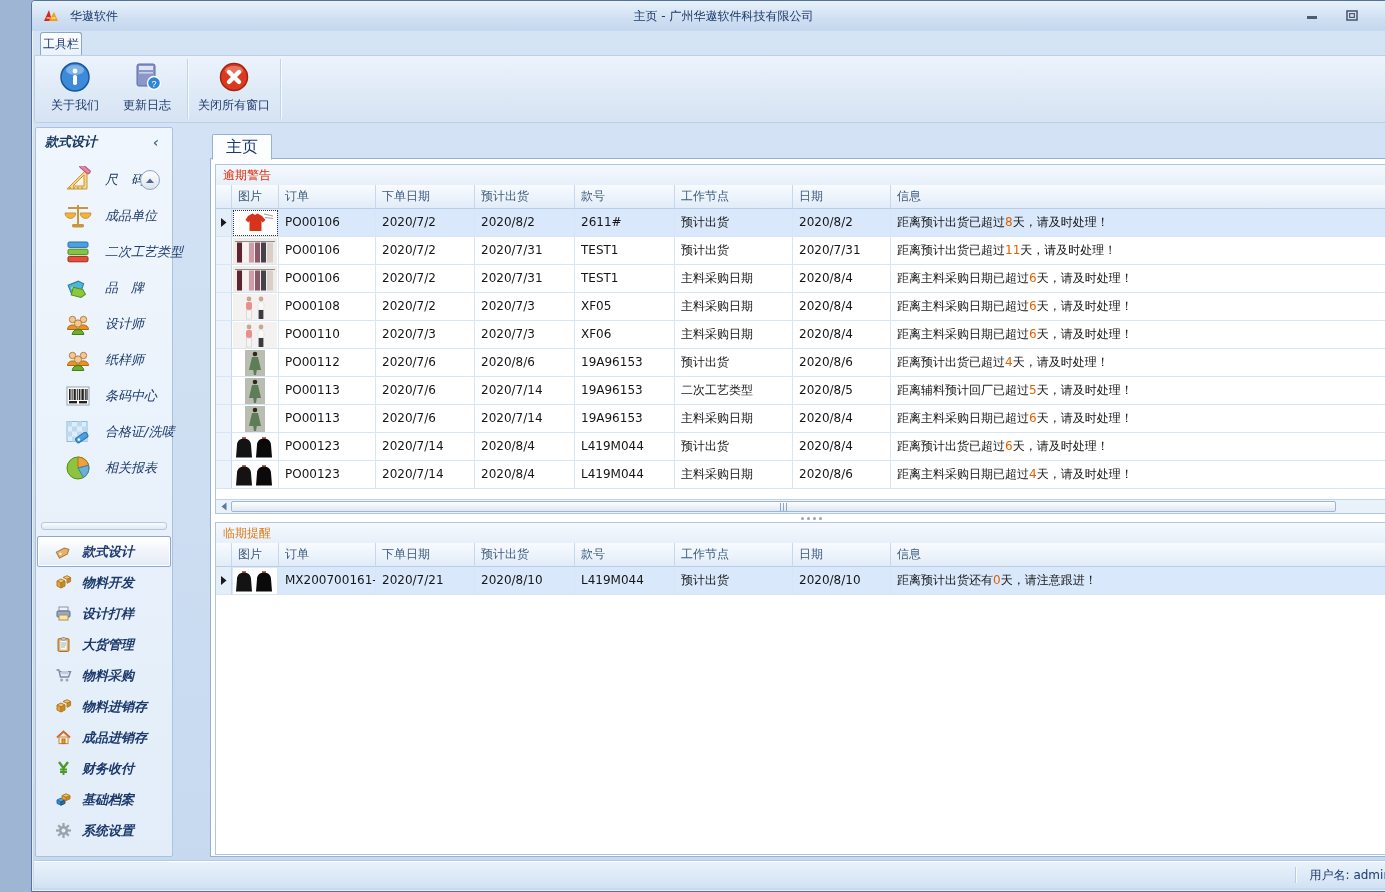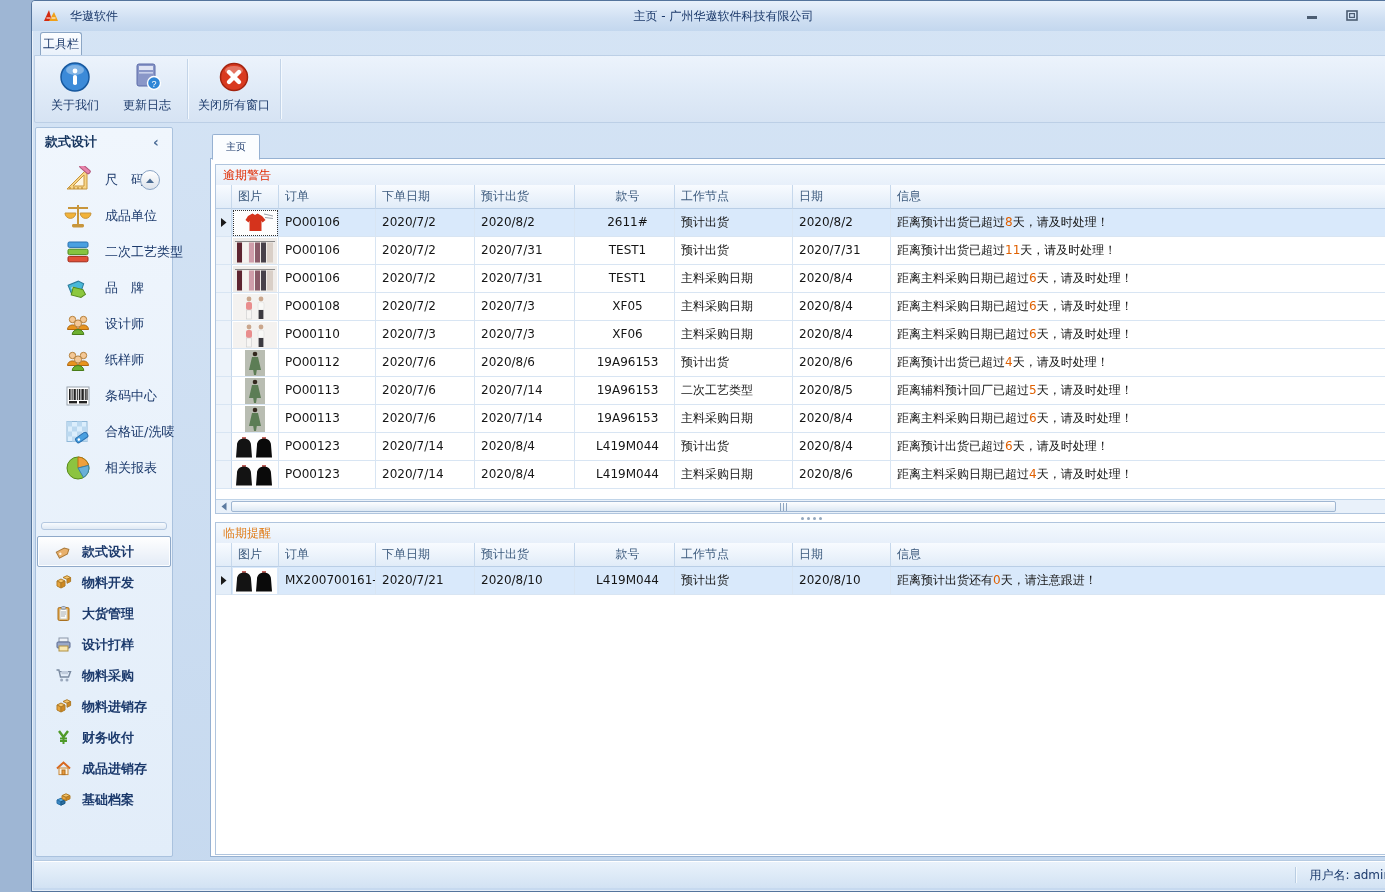--- a/index.html
+++ b/index.html
@@ -26,39 +26,39 @@
     border-radius:3px 3px 0 0;font-size:12px;color:#1c3a6b;}
   .ribbon-body{position:absolute;top:54px;left:2px;right:2px;height:66px;
     background:linear-gradient(#ecf3fc,#dfeaf7 55%,#d6e3f3);
     border:1px solid #bccfe6;border-radius:0 0 2px 2px;display:flex;align-items:stretch;padding-left:4px;}
   .ribbon-btn{min-width:60px;padding:4px 6px 2px;display:flex;flex-direction:column;align-items:center;justify-content:flex-start;gap:3px;border-radius:3px;}
   .ribbon-btn-label{font-size:12px;color:#1c3a6b;white-space:nowrap;}
   .ribbon-sep{width:1px;background:#c3d4e8;margin:3px 4px;box-shadow:1px 0 0 #f4f9fe;}
   .ribbon-collapse{position:absolute;right:16px;bottom:4px;width:16px;height:14px;display:flex;align-items:center;justify-content:center;}
   
   .sidebar{position:absolute;top:126px;left:3px;width:138px;bottom:34px;
-    background:linear-gradient(#f0f6fd,#e2edf9);border:1px solid #aac2de;border-radius:2px;box-sizing:border-box;}
+    background:linear-gradient(#f0f6fd,#e2edf9);border:1px solid #aac2de;border-radius:2px;box-sizing:border-box;font-style:italic;}
   .side-header{height:28px;line-height:28px;padding:0 9px;font-size:13px;font-weight:bold;color:#16355f;display:flex;justify-content:space-between;align-items:center;}
   .side-collapse{font-size:14px;color:#4a6b96;width:14px;text-align:center;}
   .side-items{position:absolute;top:34px;left:0;right:0;}
   .side-item{height:36px;display:flex;align-items:center;padding-left:28px;gap:13px;}
   .side-item .lbl{font-size:13px;color:#1c3a6c;white-space:nowrap;}
   .scrollup-btn{position:absolute;top:42px;right:12px;width:18px;height:18px;border-radius:50%;
     border:1px solid #8aa4c4;background:linear-gradient(#ffffff,#dde3ec);display:flex;align-items:center;justify-content:center;}
   .side-splitter{position:absolute;left:5px;right:5px;top:394px;height:6px;border:1px solid #b4c8e0;border-radius:3px;
     background:linear-gradient(#f8fbfe,#dfe9f4);}
   .modules{position:absolute;left:0;right:0;top:408px;}
   .module-item{height:31px;display:flex;align-items:center;padding-left:17px;gap:10px;margin:0 1px;box-sizing:border-box;border:1px solid transparent;}
   .module-item .lbl{font-size:13px;font-weight:bold;color:#1c3a6c;white-space:nowrap;}
   .module-item.selected{background:linear-gradient(#ffffff,#e3ebf6);border:1px solid #8fa9c9;border-radius:2px;
     box-shadow:inset 0 0 0 1px #fdfeff;}
   
   .main{position:absolute;left:178px;top:128px;right:3px;bottom:34px;}
   .main-tab{position:absolute;top:5px;left:2px;height:24px;line-height:24px;padding:0 13px;background:#fbfdff;
-    border:1px solid #96b1d2;border-bottom:1px solid #fbfdff;border-radius:2px 2px 0 0;font-size:10px;color:#1c3a6c;z-index:3;}
+    border:1px solid #96b1d2;border-bottom:1px solid #fbfdff;border-radius:2px 2px 0 0;font-size:16px;color:#1c3a6c;z-index:3;}
   .main-panel{position:absolute;top:29px;left:0;right:0;bottom:0;background:#fff;border:1px solid #96b1d2;}
   .group-panel{position:absolute;left:4px;right:4px;border:1px solid #b0c5de;background:#fff;box-sizing:border-box;}
   #panel-overdue{top:5px;height:350px;}
   #panel-upcoming{top:363px;bottom:1px;}
   .panel-title{height:20px;line-height:20px;padding-left:7px;font-size:12px;background:linear-gradient(#f4f9fe,#e7effa);
     border-bottom:1px solid #cfdef0;}
   #panel-overdue .panel-title{color:#e02a00;}
   #panel-upcoming .panel-title{color:#e07d1a;}
   
   .grid{position:absolute;left:0;right:0;top:20px;bottom:0;overflow:hidden;}
@@ -74,21 +74,21 @@
   .grid-row.selected .gc.ind{background:#e4eef9;}
   .gc.img{padding:0;display:flex;align-items:center;justify-content:center;}
   .gc.img.focus{outline:1px dotted #333;outline-offset:-2px;}
   .msg-num{color:#e06000;}
   
   .w-ind{width:16px;flex:0 0 16px;}
   .w-0{width:47px;flex:0 0 47px;}
   .w-1{width:97px;flex:0 0 97px;}
   .w-2{width:99px;flex:0 0 99px;}
   .w-3{width:100px;flex:0 0 100px;}
-  .w-4{width:100px;flex:0 0 100px;text-align:center;}
+  .w-4{width:100px;flex:0 0 100px;}
   .w-5{width:118px;flex:0 0 118px;}
   .w-6{width:98px;flex:0 0 98px;}
   .w-7{flex:1 1 auto;border-right:none;}
   
   .vscroll{position:absolute;right:0;top:44px;bottom:14px;width:16px;background:#e9f1fa;border-left:1px solid #c0d4e8;box-sizing:border-box;}
   .vscroll .arr{position:absolute;left:0;right:0;height:15px;display:flex;align-items:center;justify-content:center;}
   .vscroll .arr.up{top:0;}
   .vscroll .arr.down{bottom:0;}
   .vscroll .thumb{position:absolute;left:1px;right:1px;top:15px;bottom:38px;background:linear-gradient(90deg,#fdfeff,#dde8f4);
     border:1px solid #9fb6d2;border-radius:2px;display:flex;align-items:center;justify-content:center;}
@@ -352,37 +352,37 @@
               <path d="M10 7 v5 l-4 2 v-5 Z" fill="#d08820" stroke="#b07c28"></path>
               <path d="M8 3.5 l4-1.8 3.6 1.8 -3.6 1.8 Z" fill="#f5c46a" stroke="#b07c28"></path>
               <path d="M12 5.3 l3.6-1.8 v4 l-3.6 1.8 Z" fill="#d08820" stroke="#b07c28"></path>
             </svg>
           </span>
           <span class="lbl">物料开发</span>
         </div>
         <div class="module-item">
           <span class="icon">
             <svg width="17" height="17" viewBox="0 0 17 17">
+              <rect x="4" y="2" width="9" height="4" fill="#eef2f8" stroke="#8a96a8"></rect>
+              <rect x="2" y="6" width="13" height="6" rx="1" fill="#9aa8c8" stroke="#5a6a92"></rect>
+              <rect x="4" y="10" width="9" height="5" fill="#f8e6b0" stroke="#b09040"></rect>
+            </svg>
+          </span>
+          <span class="lbl">设计打样</span>
+        </div>
+        <div class="module-item">
+          <span class="icon">
+            <svg width="17" height="17" viewBox="0 0 17 17">
               <rect x="3" y="2.5" width="11" height="13" rx="1.4" fill="#e8a43c" stroke="#a87020"></rect>
               <rect x="5" y="4.5" width="7" height="9.5" fill="#fdfdfa" stroke="#c8c8c0"></rect>
               <rect x="6.5" y="1.5" width="4" height="2.6" rx="1" fill="#c8cdd6" stroke="#8a96a8"></rect>
               <path d="M6 7h5M6 9h5M6 11h4" stroke="#9aa2aa" stroke-width=".9"></path>
             </svg>
           </span>
           <span class="lbl">大货管理</span>
-        </div>
-        <div class="module-item">
-          <span class="icon">
-            <svg width="17" height="17" viewBox="0 0 17 17">
-              <rect x="4" y="2" width="9" height="4" fill="#eef2f8" stroke="#8a96a8"></rect>
-              <rect x="2" y="6" width="13" height="6" rx="1" fill="#9aa8c8" stroke="#5a6a92"></rect>
-              <rect x="4" y="10" width="9" height="5" fill="#f8e6b0" stroke="#b09040"></rect>
-            </svg>
-          </span>
-          <span class="lbl">设计打样</span>
         </div>
         <div class="module-item">
           <span class="icon">
             <svg width="17" height="17" viewBox="0 0 17 17">
               <path d="M1.5 3 h2.4 l1.6 7 h8 l2-5.4 H5" fill="none" stroke="#7a8aa0" stroke-width="1.4"></path>
               <circle cx="6.6" cy="13" r="1.5" fill="#9aa8bc"></circle>
               <circle cx="12" cy="13" r="1.5" fill="#9aa8bc"></circle>
               <rect x="6.5" y="4" width="6.5" height="3.2" fill="#c0ccdc"></rect>
             </svg>
           </span>
@@ -396,48 +396,63 @@
               <path d="M10 7 v5 l-4 2 v-5 Z" fill="#d08820" stroke="#b07c28"></path>
               <path d="M8 3.5 l4-1.8 3.6 1.8 -3.6 1.8 Z" fill="#f5c46a" stroke="#b07c28"></path>
               <path d="M12 5.3 l3.6-1.8 v4 l-3.6 1.8 Z" fill="#d08820" stroke="#b07c28"></path>
             </svg>
           </span>
           <span class="lbl">物料进销存</span>
         </div>
         <div class="module-item">
           <span class="icon">
             <svg width="17" height="17" viewBox="0 0 17 17">
-              <path d="M4 2 L8.5 8 L13 2" fill="none" stroke="#4e9a28" stroke-width="2.4"></path>
-              <path d="M8.5 8 V15 M5 9.5 h7 M5 12 h7" stroke="#4e9a28" stroke-width="2"></path>
-            </svg>
-          </span>
-          <span class="lbl">财务收付</span>
-        </div>
-        <div class="module-item">
-          <span class="icon">
-            <svg width="17" height="17" viewBox="0 0 17 17">
               <path d="M2 8.5 L8.5 2.5 L15 8.5" fill="none" stroke="#d86820" stroke-width="2"></path>
               <rect x="4" y="8" width="9" height="6.6" fill="#fdf2e0" stroke="#c88838"></rect>
               <rect x="7" y="10" width="3" height="4.6" fill="#e8983c" stroke="#b07020"></rect>
             </svg>
           </span>
           <span class="lbl">成品进销存</span>
+        </div>
+        <div class="module-item">
+          <span class="icon">
+            <svg width="17" height="17" viewBox="0 0 17 17">
+              <path d="M4 2 L8.5 8 L13 2" fill="none" stroke="#4e9a28" stroke-width="2.4"></path>
+              <path d="M8.5 8 V15 M5 9.5 h7 M5 12 h7" stroke="#4e9a28" stroke-width="2"></path>
+            </svg>
+          </span>
+          <span class="lbl">财务收付</span>
         </div>
         <div class="module-item">
           <span class="icon">
             <svg width="17" height="17" viewBox="0 0 17 17">
               <path d="M2 9 l4-1.8 4 1.8 -4 1.8 Z" fill="#5aa8dc" stroke="#2a70a8"></path>
               <path d="M2 9 v3.4 l4 1.8 v-3.4 Z" fill="#3a88c4" stroke="#2a70a8"></path>
               <path d="M10 9 v3.4 l-4 1.8 v-3.4 Z" fill="#2a6ea0" stroke="#1a5884"></path>
               <path d="M7 4.6 l4-1.8 4 1.8 -4 1.8 Z" fill="#f5c46a" stroke="#b07c28"></path>
               <path d="M11 6.4 l4-1.8 v3.2 l-4 1.8 Z" fill="#d08820" stroke="#b07c28"></path>
               <path d="M7 4.6 v3.2 l4 1.8 V6.4Z" fill="#e8a43c" stroke="#b07c28"></path>
             </svg>
           </span>
           <span class="lbl">基础档案</span>
+        </div>
+        <div class="module-item">
+          <span class="icon">
+            <svg width="17" height="17" viewBox="0 0 17 17">
+              <g fill="#9aa2ac">
+                <rect x="7.4" y="1" width="2.2" height="15"></rect>
+                <rect x="7.4" y="1" width="2.2" height="15" transform="rotate(45 8.5 8.5)"></rect>
+                <rect x="7.4" y="1" width="2.2" height="15" transform="rotate(90 8.5 8.5)"></rect>
+                <rect x="7.4" y="1" width="2.2" height="15" transform="rotate(135 8.5 8.5)"></rect>
+                <circle cx="8.5" cy="8.5" r="4.6"></circle>
+              </g>
+              <circle cx="8.5" cy="8.5" r="2" fill="#e9eef4"></circle>
+            </svg>
+          </span>
+          <span class="lbl">系统设置</span>
         </div>
       </div>
   </div>
 
   <div class="main">
     <div class="main-tab">主页</div>
     <div class="main-panel">
 
       <div class="group-panel" id="panel-overdue">
         <div class="panel-title" style="color: rgb(224, 42, 0);">逾期警告</div>

